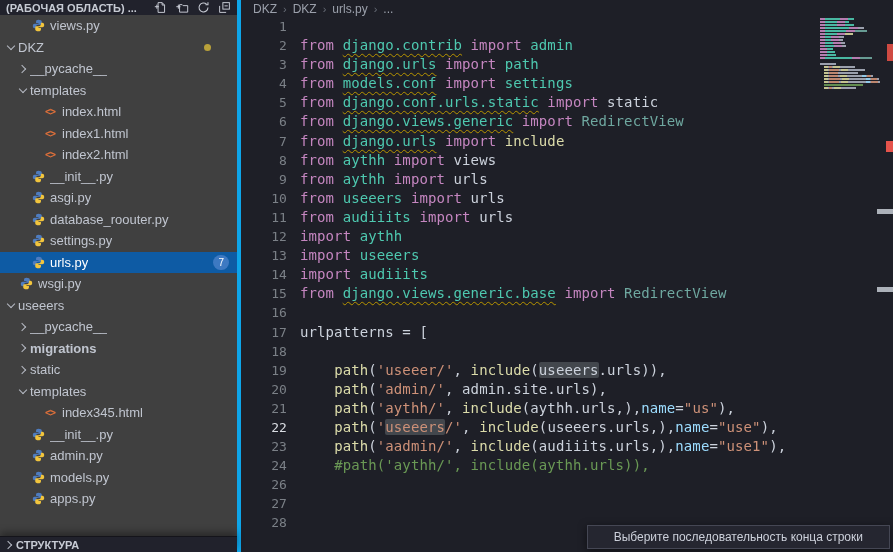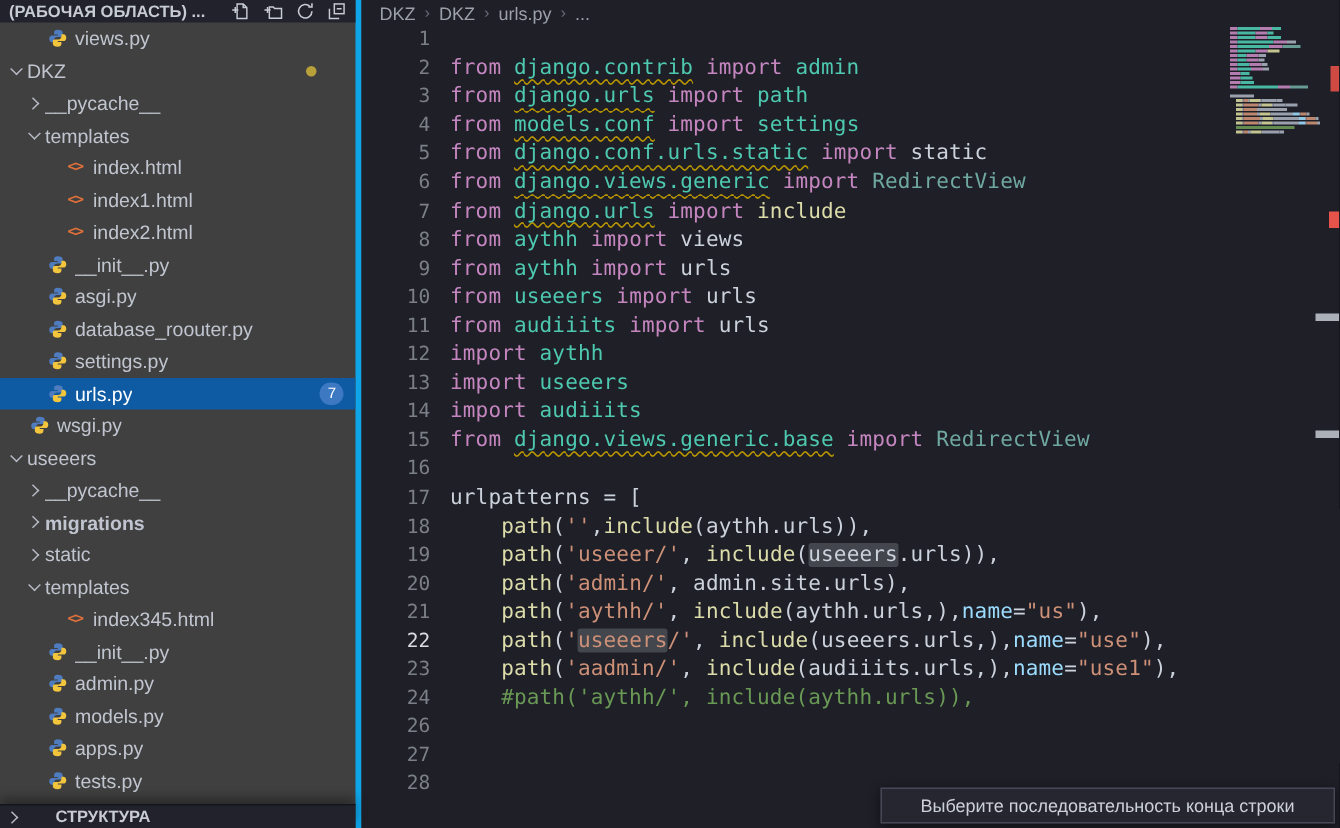--- a/index.html
+++ b/index.html
@@ -27,21 +27,21 @@
   .htmlico{width:16px;min-width:16px;margin-right:4px;color:#e0703a;
            font:700 10px "DejaVu Sans Mono",monospace;display:inline-flex;justify-content:center;
            letter-spacing:-1px;}
   .tlabel{overflow:hidden;text-overflow:ellipsis;}
   .badge{margin-left:auto;margin-right:8px;background:#3d79c2;color:#fff;font-size:10px;
          line-height:15px;padding:0 5px;border-radius:8px;}
   .dot{margin-left:auto;margin-right:26px;width:7px;height:7px;border-radius:50%;background:#b9a13a;}
   .outline-bar{position:absolute;bottom:0;left:0;right:0;height:15px;background:#21222c;
                border-top:1px solid #14141a;display:flex;align-items:center;font-size:11px;
                font-weight:700;color:#c7cbd4;box-shadow:0 -4px 7px rgba(0,0,0,0.35);
-               padding-left:2px;z-index:4;gap:21px;}
+               padding-left:2px;z-index:4;}
   
   .editor{flex:1;position:relative;background:#1e1f27;overflow:hidden;}
   .breadcrumb{height:17px;display:flex;align-items:center;padding-left:12px;font-size:12px;
               color:#9ba0ab;gap:6px;}
   .bc-item{cursor:pointer;}
   .bc-sep{color:#686d78;font-size:11px;}
   .code-area{position:absolute;top:17px;left:0;right:0;bottom:0;
              font-family:"DejaVu Sans Mono","Liberation Mono",monospace;font-size:14px;
              letter-spacing:0.1px;}
   .line{display:flex;height:19.1px;line-height:19.1px;}
@@ -281,30 +281,20 @@
         <div class="trow" style="padding-left: 16px;">
           <span class="chev-space"></span>
           <span class="pyico">
             <svg width="13" height="13" viewBox="0 0 16 16">
               <path fill="#4e7cbf" d="M7.9 1C6 1 5 1.9 5 3.2V5h3v.7H3.3C2 5.7 1 6.7 1 8.5s1 2.8 2.3 2.8H5V9.4C5 8.1 6.1 7 7.4 7h3.2C11.7 7 12 6.2 12 5.2V3.2C12 1.9 10.5 1 7.9 1z"></path>
               <path fill="#f2c53d" d="M8.1 15c1.9 0 2.9-.9 2.9-2.2V11H8v-.7h4.7c1.3 0 2.3-1 2.3-2.8S14 4.7 12.7 4.7H11v1.9C11 7.9 9.9 9 8.6 9H5.4C4.3 9 4 9.8 4 10.8v2C4 14.1 5.5 15 8.1 15z"></path>
             </svg>
           </span>
           <span class="tlabel">apps.py</span>
         </div>
-        <div class="trow" style="padding-left: 16px;">
-          <span class="chev-space"></span>
-          <span class="pyico">
-            <svg width="13" height="13" viewBox="0 0 16 16">
-              <path fill="#4e7cbf" d="M7.9 1C6 1 5 1.9 5 3.2V5h3v.7H3.3C2 5.7 1 6.7 1 8.5s1 2.8 2.3 2.8H5V9.4C5 8.1 6.1 7 7.4 7h3.2C11.7 7 12 6.2 12 5.2V3.2C12 1.9 10.5 1 7.9 1z"></path>
-              <path fill="#f2c53d" d="M8.1 15c1.9 0 2.9-.9 2.9-2.2V11H8v-.7h4.7c1.3 0 2.3-1 2.3-2.8S14 4.7 12.7 4.7H11v1.9C11 7.9 9.9 9 8.6 9H5.4C4.3 9 4 9.8 4 10.8v2C4 14.1 5.5 15 8.1 15z"></path>
-            </svg>
-          </span>
-          <span class="tlabel">tests.py</span>
-        </div>
       </div>
 
     <div class="outline-bar">
       <span class="chev right"></span>
       <span>СТРУКТУРА</span>
     </div>
   </aside>
 
   <main class="editor">
     <div class="breadcrumb" id="breadcrumb">
@@ -380,21 +370,20 @@
         <div class="line">
           <span class="ln">16</span>
           <span class="lt"></span>
         </div>
         <div class="line">
           <span class="ln">17</span>
           <span class="lt"><span class="tok d">urlpatterns = [</span></span>
         </div>
         <div class="line">
           <span class="ln">18</span>
-          <span class="lt"><span class="tok d">    </span><span class="tok f">path</span><span class="tok d">(</span><span class="tok s">''</span><span class="tok d">,</span><span class="tok f">include</span><span class="tok d">(</span><span class="tok d">aythh.urls</span><span class="tok d">)),</span></span>
         </div>
         <div class="line">
           <span class="ln">19</span>
           <span class="lt"><span class="tok d">    </span><span class="tok f">path</span><span class="tok d">(</span><span class="tok s">'useeer/'</span><span class="tok d">, </span><span class="tok f">include</span><span class="tok d">(</span><span class="tok d hl">useeers</span><span class="tok d">.urls)),</span></span>
         </div>
         <div class="line">
           <span class="ln">20</span>
           <span class="lt"><span class="tok d">    </span><span class="tok f">path</span><span class="tok d">(</span><span class="tok s">'admin/'</span><span class="tok d">, </span><span class="tok d">admin.site.urls</span><span class="tok d">),</span></span>
         </div>
         <div class="line">

